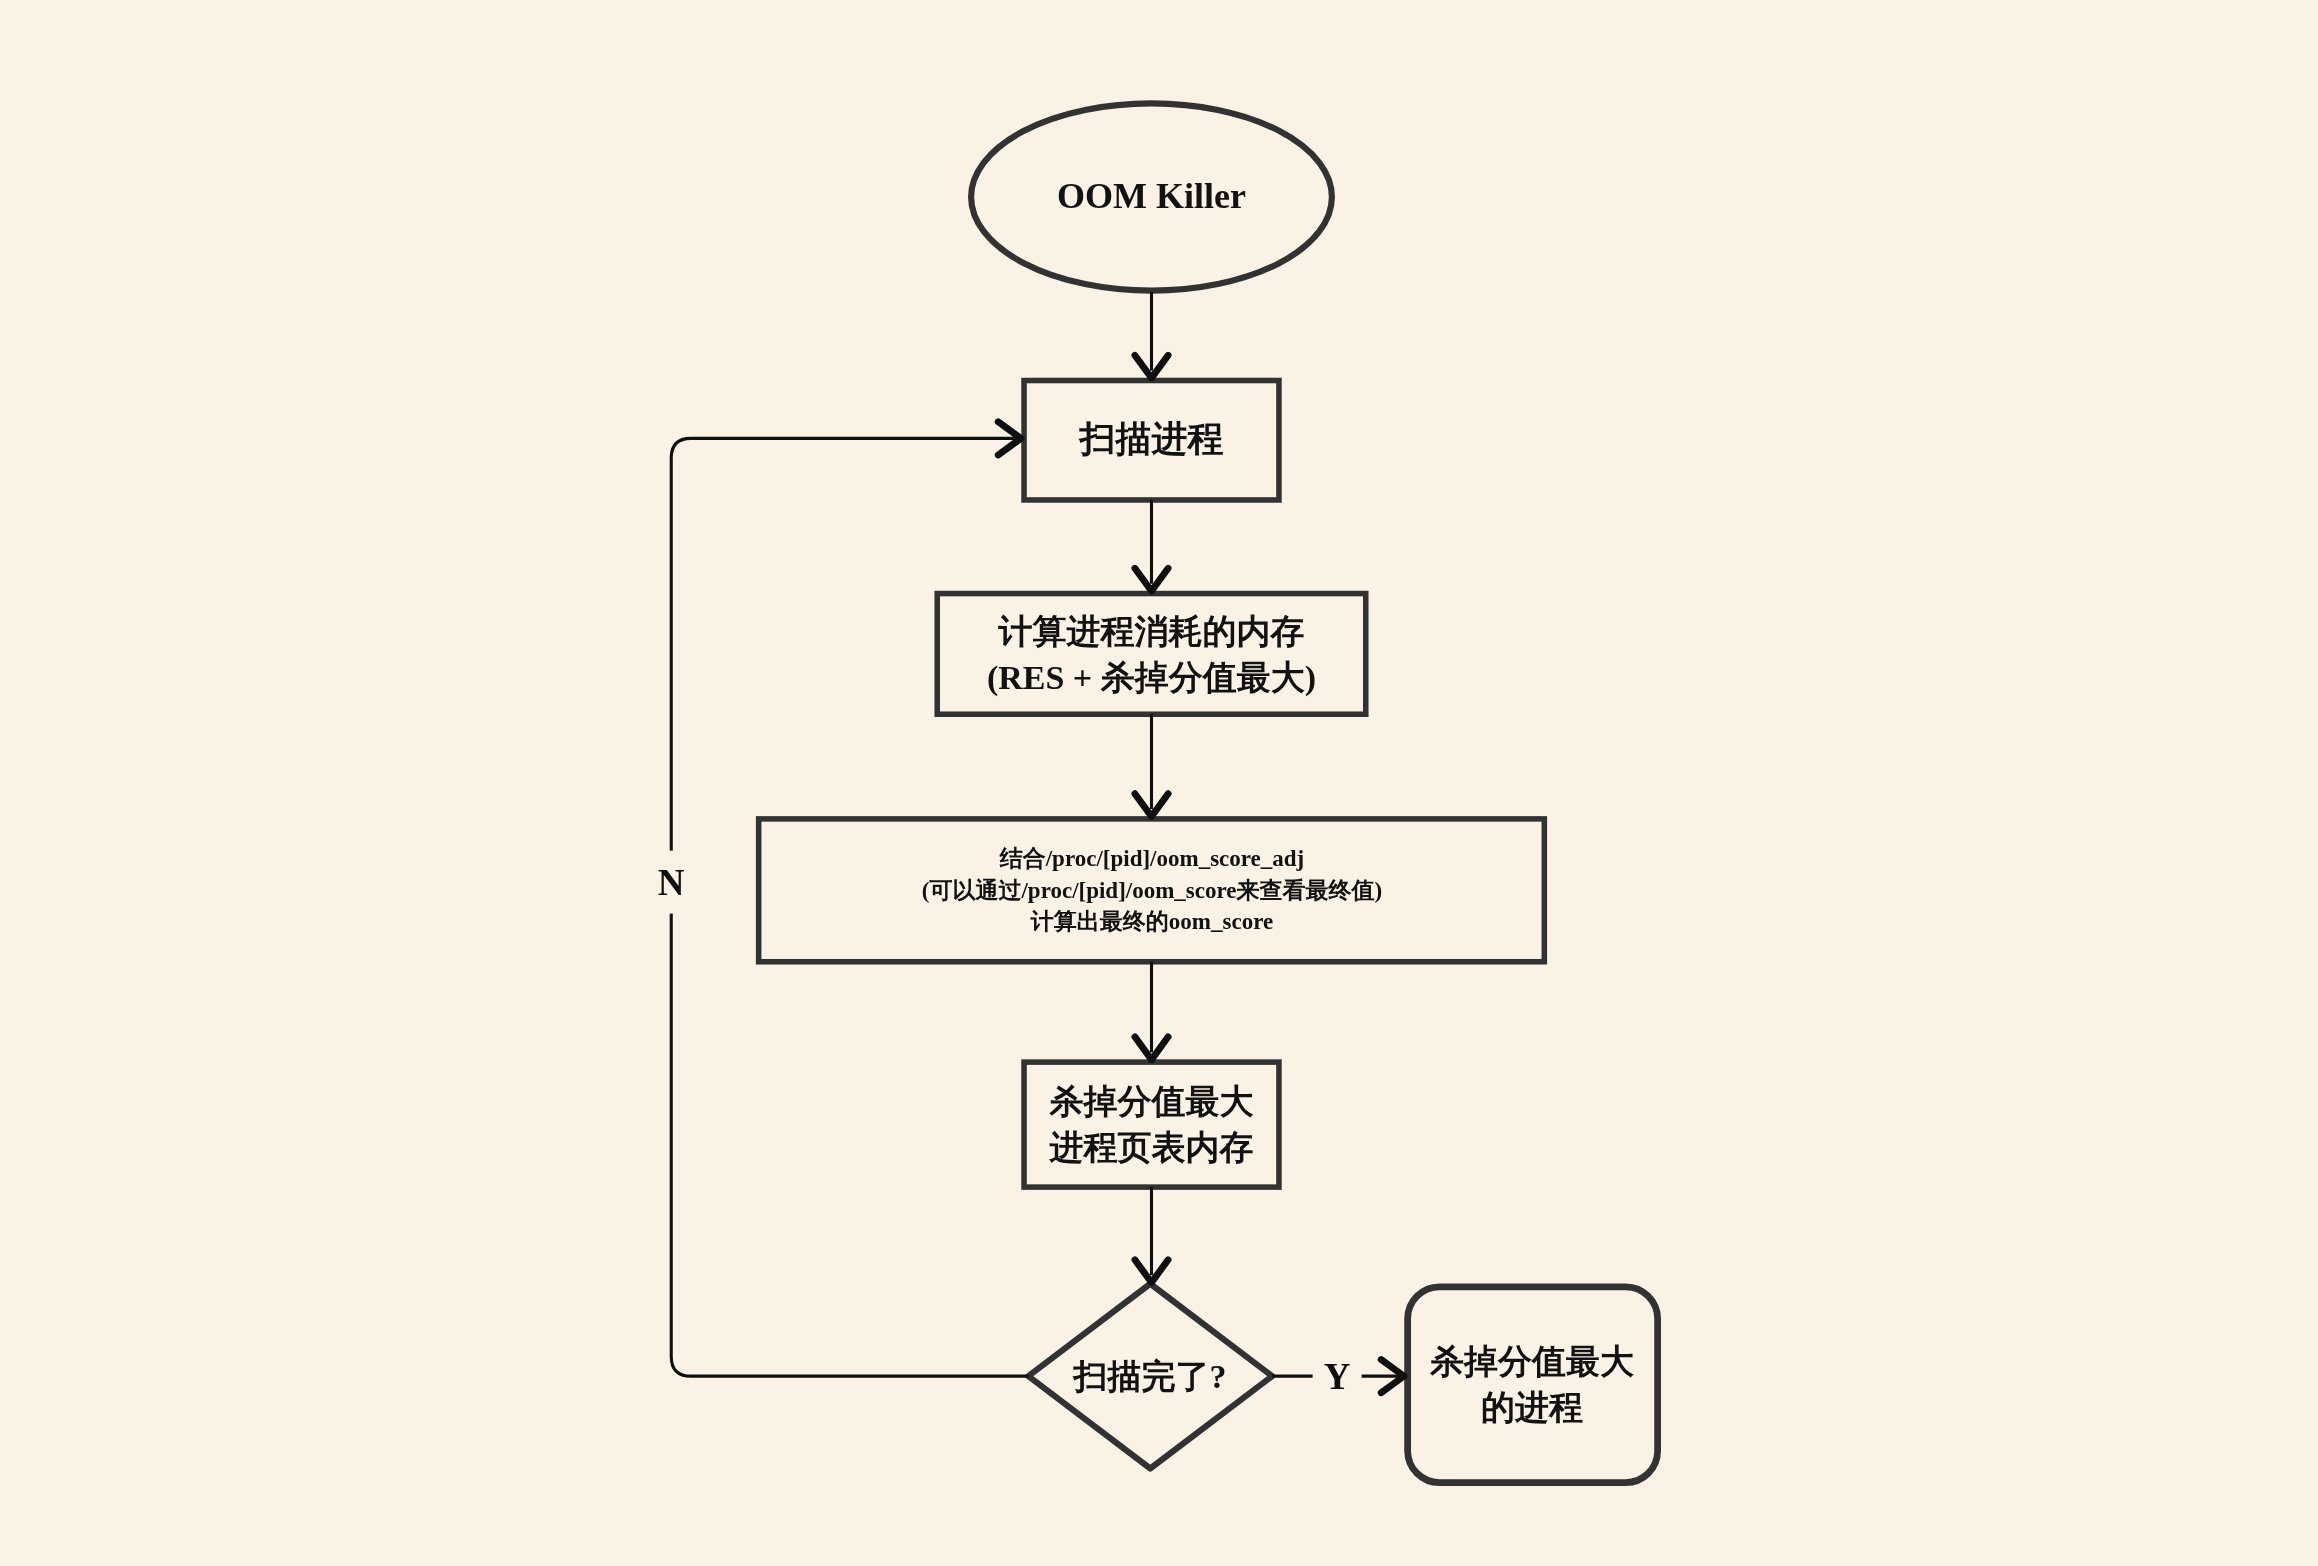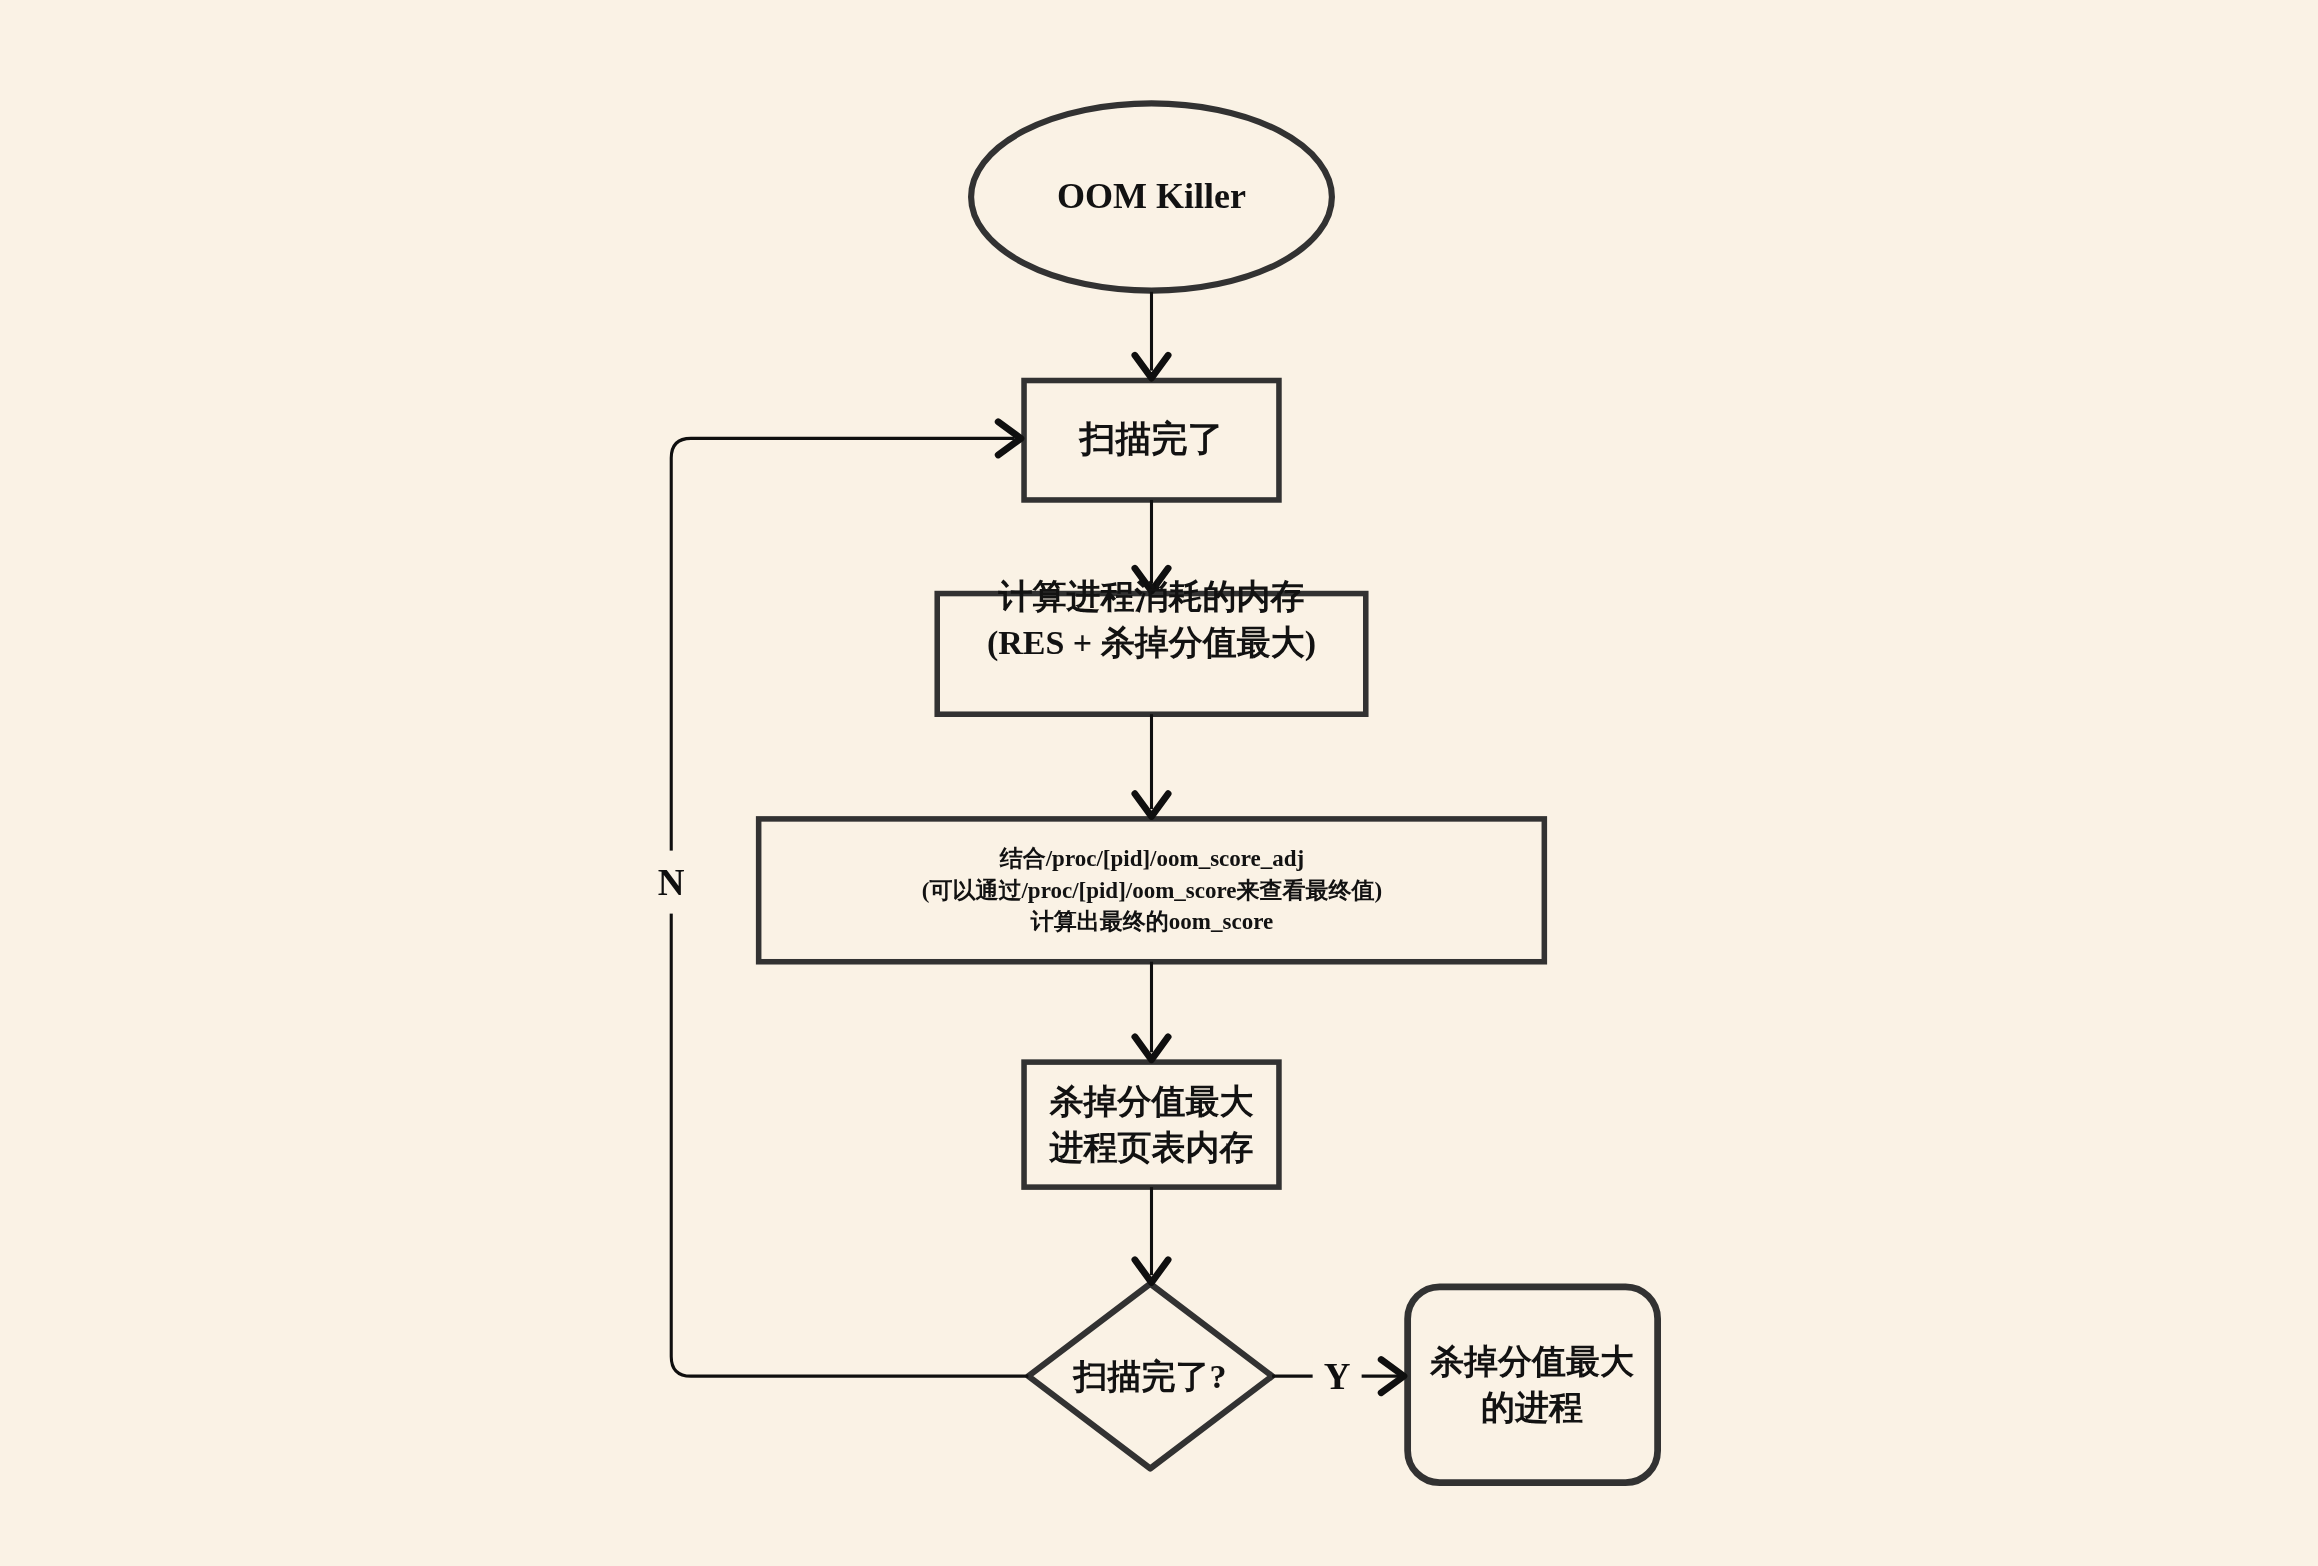--- a/index.html
+++ b/index.html
@@ -23,21 +23,21 @@
     display:flex;flex-direction:column;
     align-items:center;justify-content:center;
     text-align:center;
     font-weight:bold;
     color:var(--text);
     line-height:1.34;
     white-space:nowrap;
   }
   .lbl-start   {left:971px;top:103px;width:361px;height:187px;font-size:36px;}
   .lbl-scan    {left:1024px;top:380px;width:255px;height:119px;font-size:36px;}
-  .lbl-calcmem {left:937px;top:559px;width:429px;height:121px;font-size:34px;justify-content:center;}
+  .lbl-calcmem {left:937px;top:594px;width:429px;height:121px;font-size:34px;justify-content:center;}
   .lbl-calcscore{left:759px;top:819px;width:786px;height:143px;font-size:23px;line-height:1.38;}
   .lbl-record  {left:1024px;top:1062px;width:255px;height:125px;font-size:34px;}
   .lbl-decision{left:1028px;top:1284px;width:244px;height:185px;font-size:34px;}
   .lbl-kill    {left:1407px;top:1287px;width:250px;height:196px;font-size:34px;}
   .edge-label{
     position:absolute;
     transform:translate(-50%,-50%);
     font-weight:bold;
     font-size:37px;
     color:var(--line);
@@ -79,21 +79,21 @@
 
     <line x1="2066" y1="2235" x2="2272" y2="2235" stroke="#0F0F0F" stroke-width="5"></line>
     <polyline points="2243,2208 2280,2235 2243,2262" fill="none" stroke="#0F0F0F" stroke-width="11" stroke-linecap="round" stroke-linejoin="round"></polyline>
 
     <path d="M 1670,2235 L 1122,2235 Q 1090,2235 1090,2203 L 1090,744 Q 1090,712 1122,712 L 1648,712" fill="none" stroke="#0F0F0F" stroke-width="5"></path>
     <polyline points="1621,685 1658,712 1621,739" fill="none" stroke="#0F0F0F" stroke-width="11" stroke-linecap="round" stroke-linejoin="round"></polyline>
   </svg>
 
   <div class="label lbl-start">OOM Killer</div>
 
-  <div class="label lbl-scan">扫描完了</div>
+  <div class="label lbl-scan">扫描进程</div>
 
   <div class="label lbl-calcmem">
     <div>计算进程消耗的内存</div>
     <div>(RES + 杀掉分值最大)</div>
   </div>
 
   <div class="label lbl-calcscore">
     <div>结合/proc/[pid]/oom_score_adj</div>
     <div>(可以通过/proc/[pid]/oom_score来查看最终值)</div>
     <div>计算出最终的oom_score</div>

